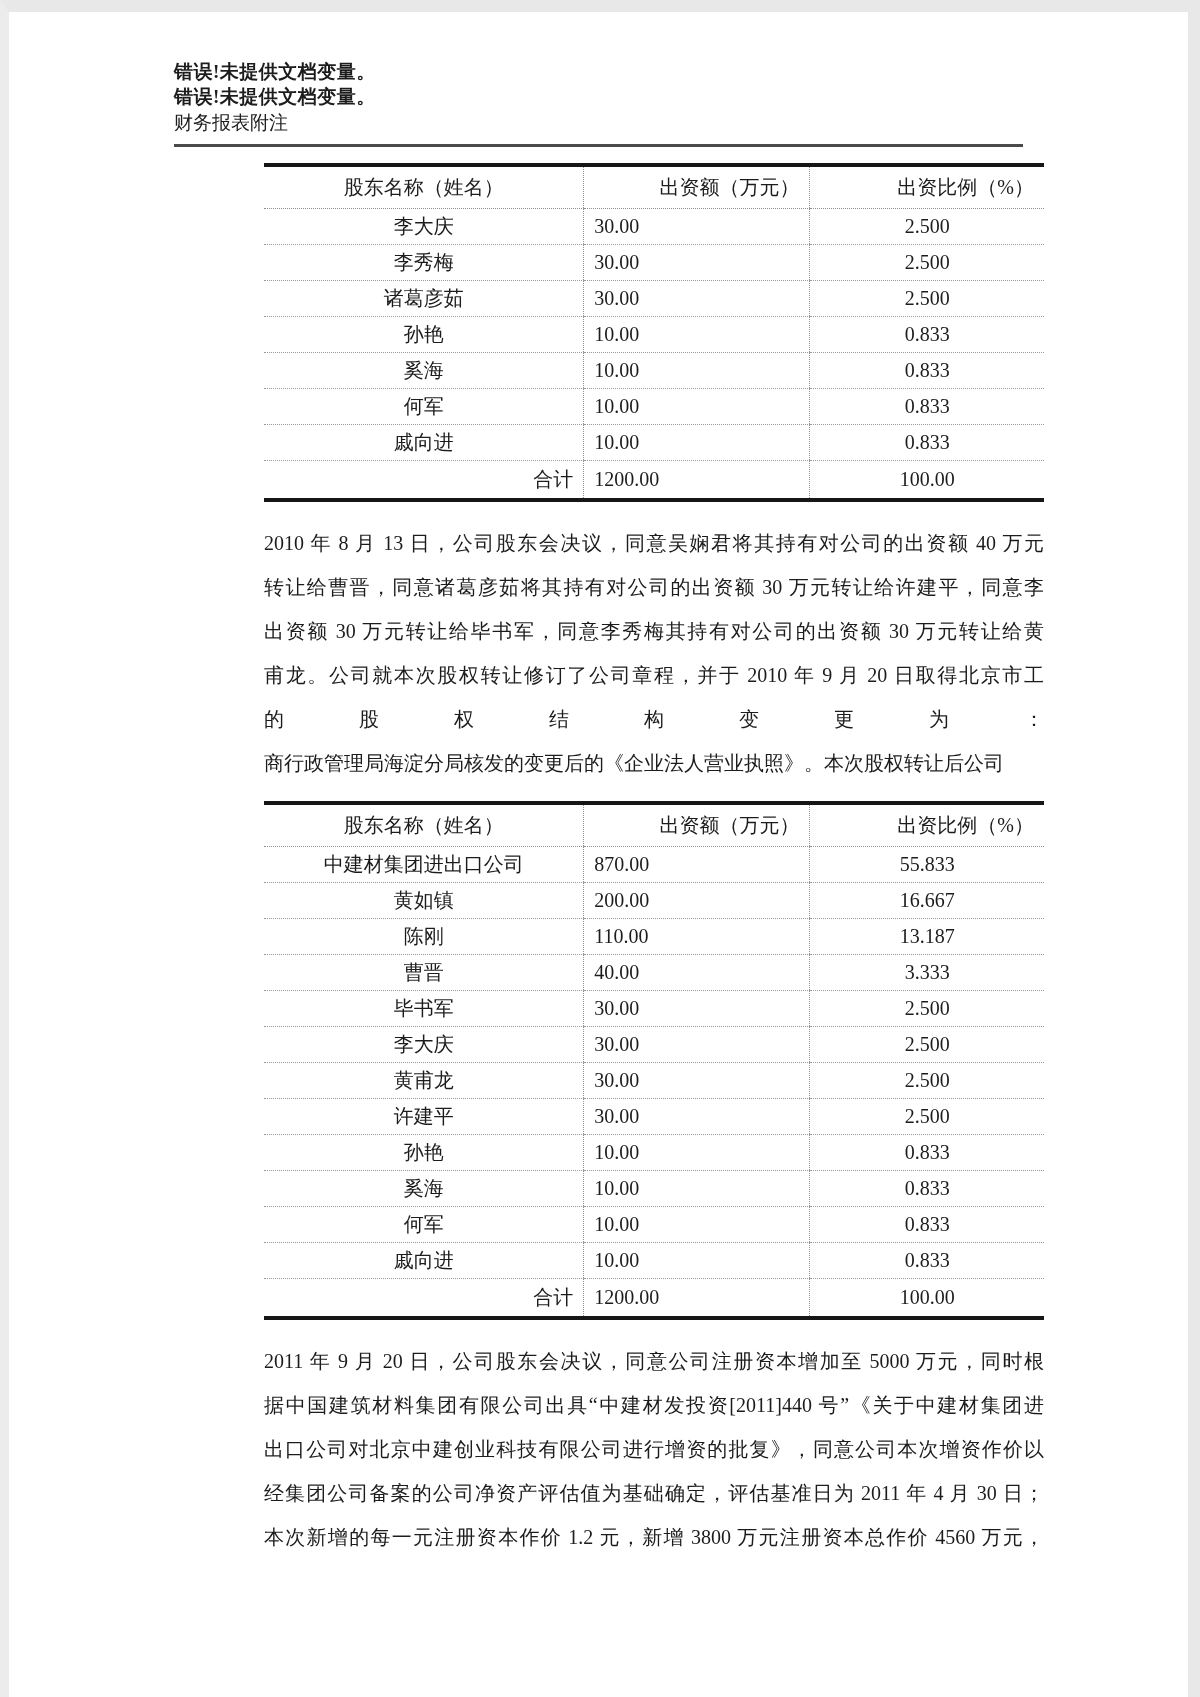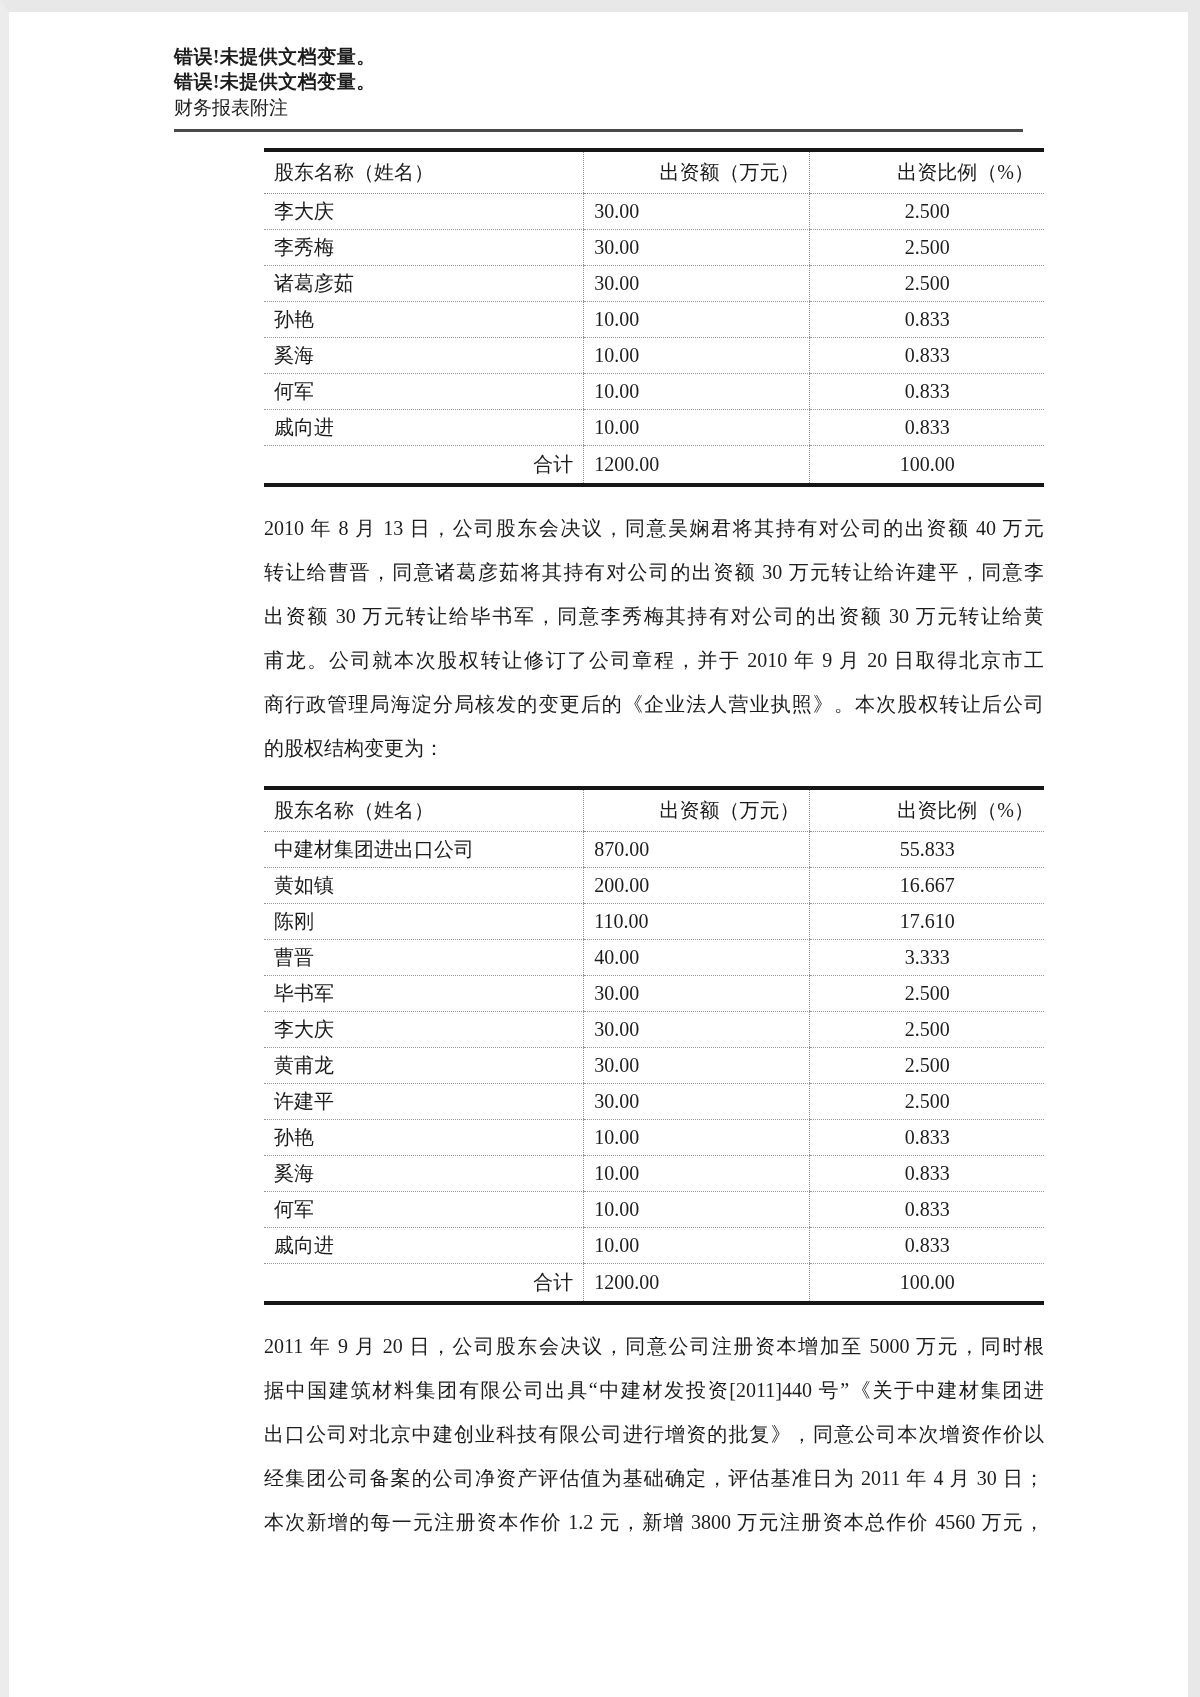--- a/index.html
+++ b/index.html
@@ -12,21 +12,21 @@
     height: 1697px;
     font-family: "Liberation Serif", "DejaVu Serif", serif;
     color: #1c1c1c;
     box-sizing: border-box;
     border-top: 12px solid #e8e8e8;
     border-left: 9px solid #ececec;
     border-right: 12px solid #e8e8e8;
     overflow: hidden;
   }
   .page {
-    padding: 32px 165px 0 165px;
+    padding: 47px 165px 0 165px;
   }
   
   .doc-header .err-line {
     font-weight: bold;
     font-size: 19px;
     line-height: 25px;
     letter-spacing: 0.5px;
   }
   .doc-header .section-title {
     font-size: 19px;
@@ -69,21 +69,21 @@
   .sh-table tbody td {
     height: 35px;
     border-bottom: 1px dotted #9a9a9a;
   }
   .sh-table tfoot td {
     height: 37px;
   }
   .sh-table .v-div {
     border-left: 1px dotted #8f8f8f;
   }
-  .sh-table .cell-name  { text-align: left; }
+  .sh-table .cell-name  { text-align: center; }
   .sh-table .cell-amt   { padding-right: 14px; }
   .sh-table .cell-ratio { text-align: center; }
   .sh-table tfoot .cell-name { text-align: right; }
   
   .para {
     margin-top: 19px;
     font-size: 20px;
   }
   .para-line {
     line-height: 44px;
@@ -178,23 +178,23 @@
 
         <div class="para-line">2010 年 8 月 13 日，公司股东会决议，同意吴娴君将其持有对公司的出资额 40 万元</div>
 
         <div class="para-line">转让给曹晋，同意诸葛彦茹将其持有对公司的出资额 30 万元转让给许建平，同意李</div>
 
 
         <div class="para-line">出资额 30 万元转让给毕书军，同意李秀梅其持有对公司的出资额 30 万元转让给黄</div>
 
         <div class="para-line">甫龙。公司就本次股权转让修订了公司章程，并于 2010 年 9 月 20 日取得北京市工</div>
 
+        <div class="para-line">的股权结构变更为：</div>
+
         <div class="para-line">商行政管理局海淀分局核发的变更后的《企业法人营业执照》。本次股权转让后公司</div>
-
-        <div class="para-line">的股权结构变更为：</div>
       </div>
 
     <table class="sh-table">
       <colgroup>
           <col class="c1">
           <col class="c2">
           <col class="c3">
         </colgroup>
       <thead>
         <tr>
@@ -213,21 +213,21 @@
 
           <tr class="data-row">
             <td class="cell-name">黄如镇</td>
             <td class="cell-amt v-div">200.00</td>
             <td class="cell-ratio v-div">16.667</td>
           </tr>
 
           <tr class="data-row">
             <td class="cell-name">陈刚</td>
             <td class="cell-amt v-div">110.00</td>
-            <td class="cell-ratio v-div">17.610</td>
+            <td class="cell-ratio v-div">13.187</td>
           </tr>
 
           <tr class="data-row">
             <td class="cell-name">曹晋</td>
             <td class="cell-amt v-div">40.00</td>
             <td class="cell-ratio v-div">3.333</td>
           </tr>
 
           <tr class="data-row">
             <td class="cell-name">毕书军</td>

